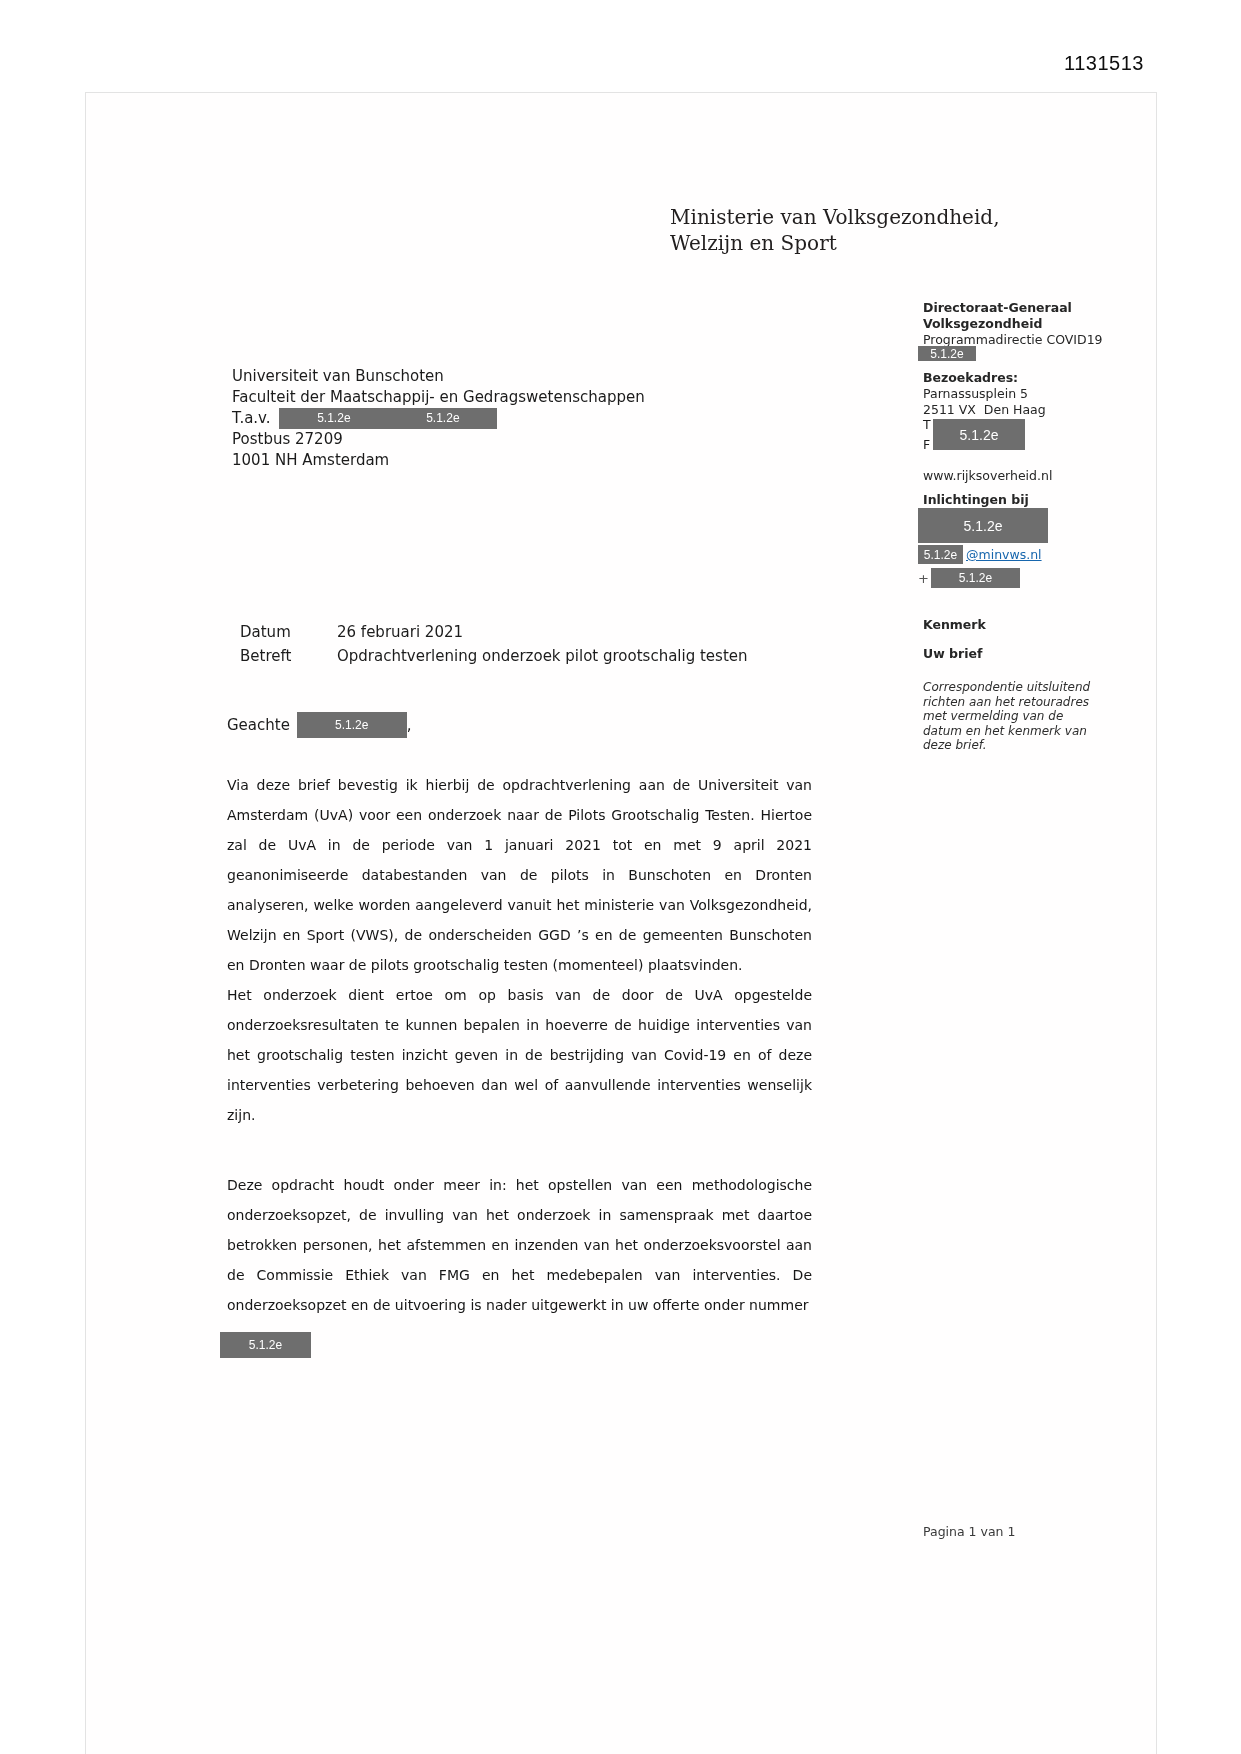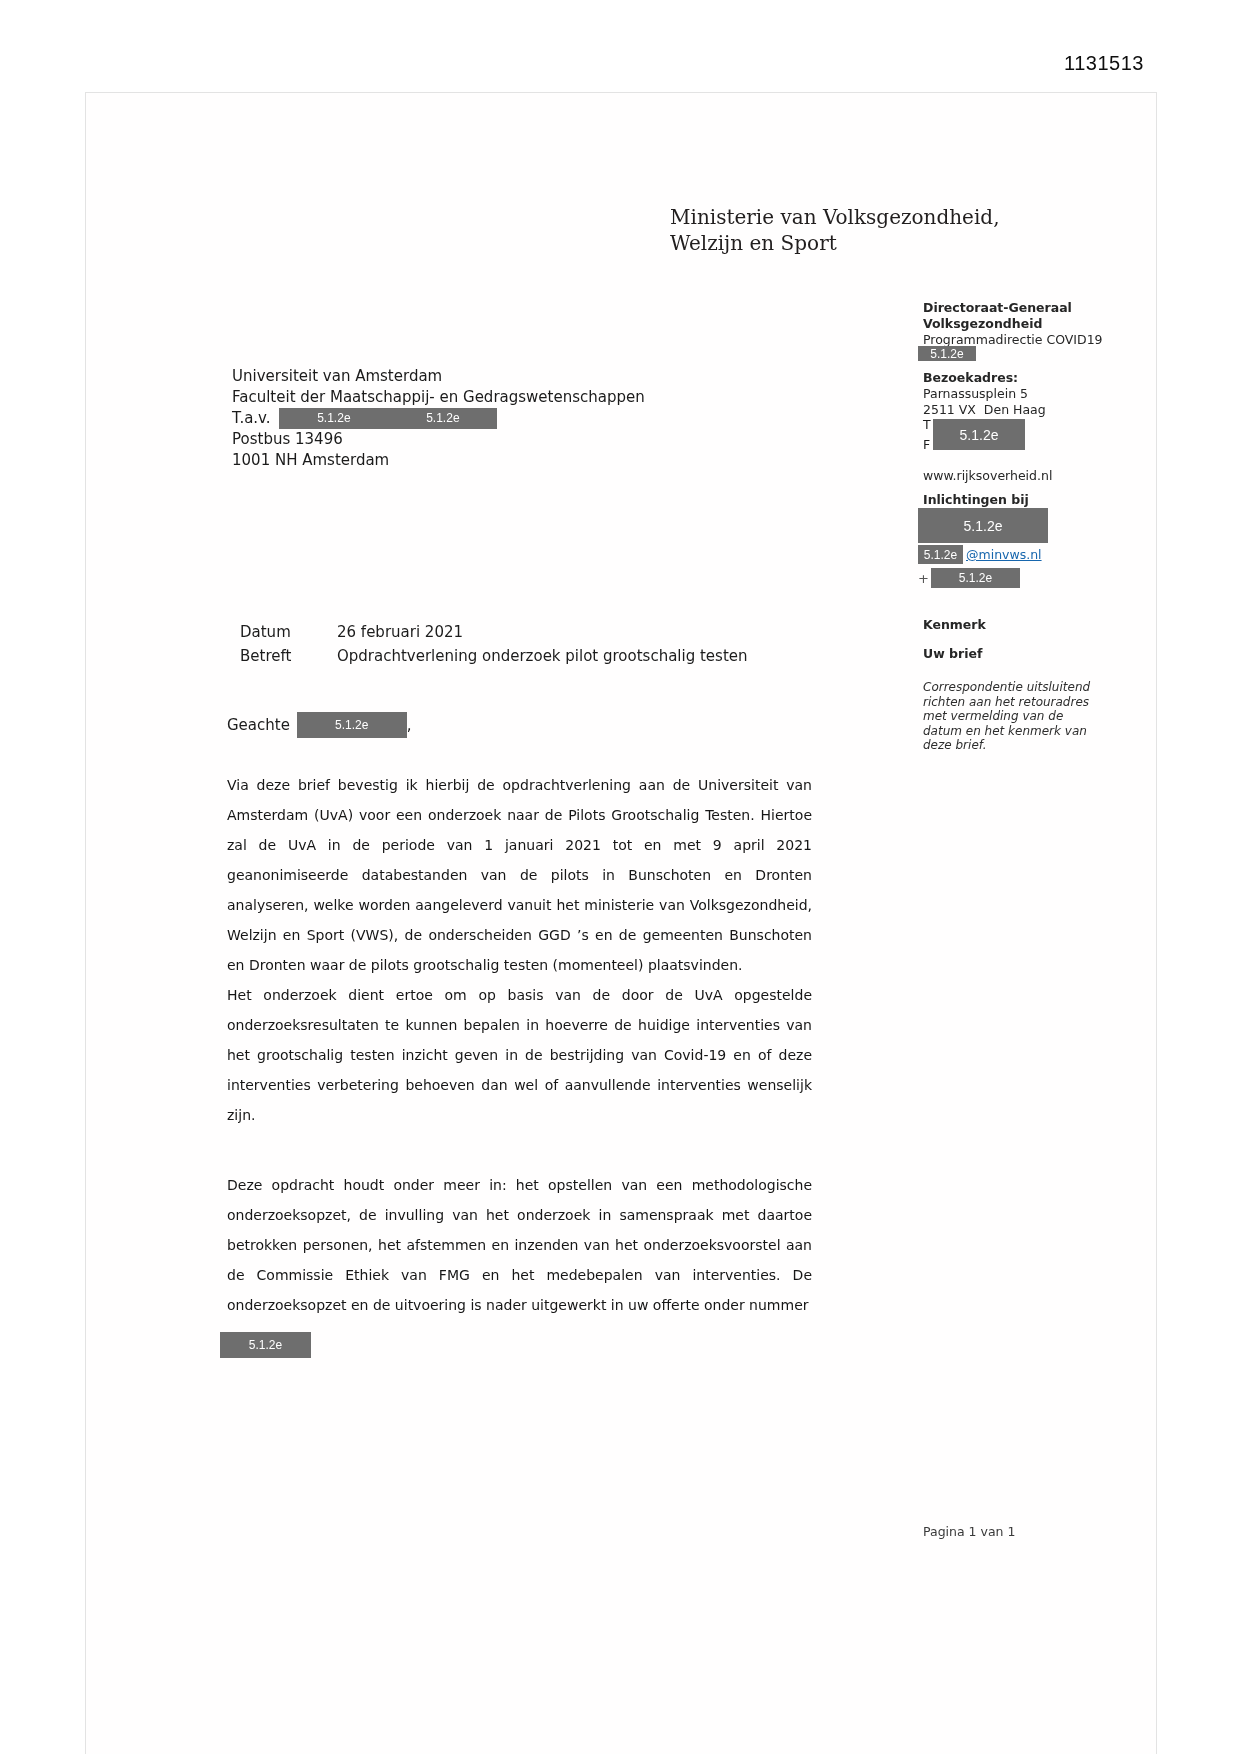--- a/index.html
+++ b/index.html
@@ -113,30 +113,30 @@
   <span>+</span>
   <span class="redaction" style="width:89px; height:20px;">5.1.2e</span>
 </div>
 
 <div class="sb" style="top:617px;"><b>Kenmerk</b></div>
 <div class="sb" style="top:646px;"><b>Uw brief</b></div>
 
 <div class="sb-note">Correspondentie uitsluitend richten aan het retouradres met vermelding van de datum en het kenmerk van deze brief.</div>
 
 <div class="recipient">
-  <div>Universiteit van Amsterdam</div>
+  <div>Universiteit van Bunschoten</div>
   <div>Faculteit der Maatschappij- en Gedragswetenschappen</div>
   <div>
     <span>T.a.v.</span>
     <span class="redaction" style="width:218px; height:21px; justify-content:space-around; margin-left:4px;">
       <span>5.1.2e</span>
       <span>5.1.2e</span>
     </span>
   </div>
-  <div>Postbus 13496</div>
+  <div>Postbus 27209</div>
   <div>1001 NH Amsterdam</div>
 </div>
 
 <div class="meta-block">
   <div class="meta-row">
     <span class="lbl">Datum</span>
     <span>26 februari 2021</span>
   </div>
   <div class="meta-row">
     <span class="lbl">Betreft</span>

